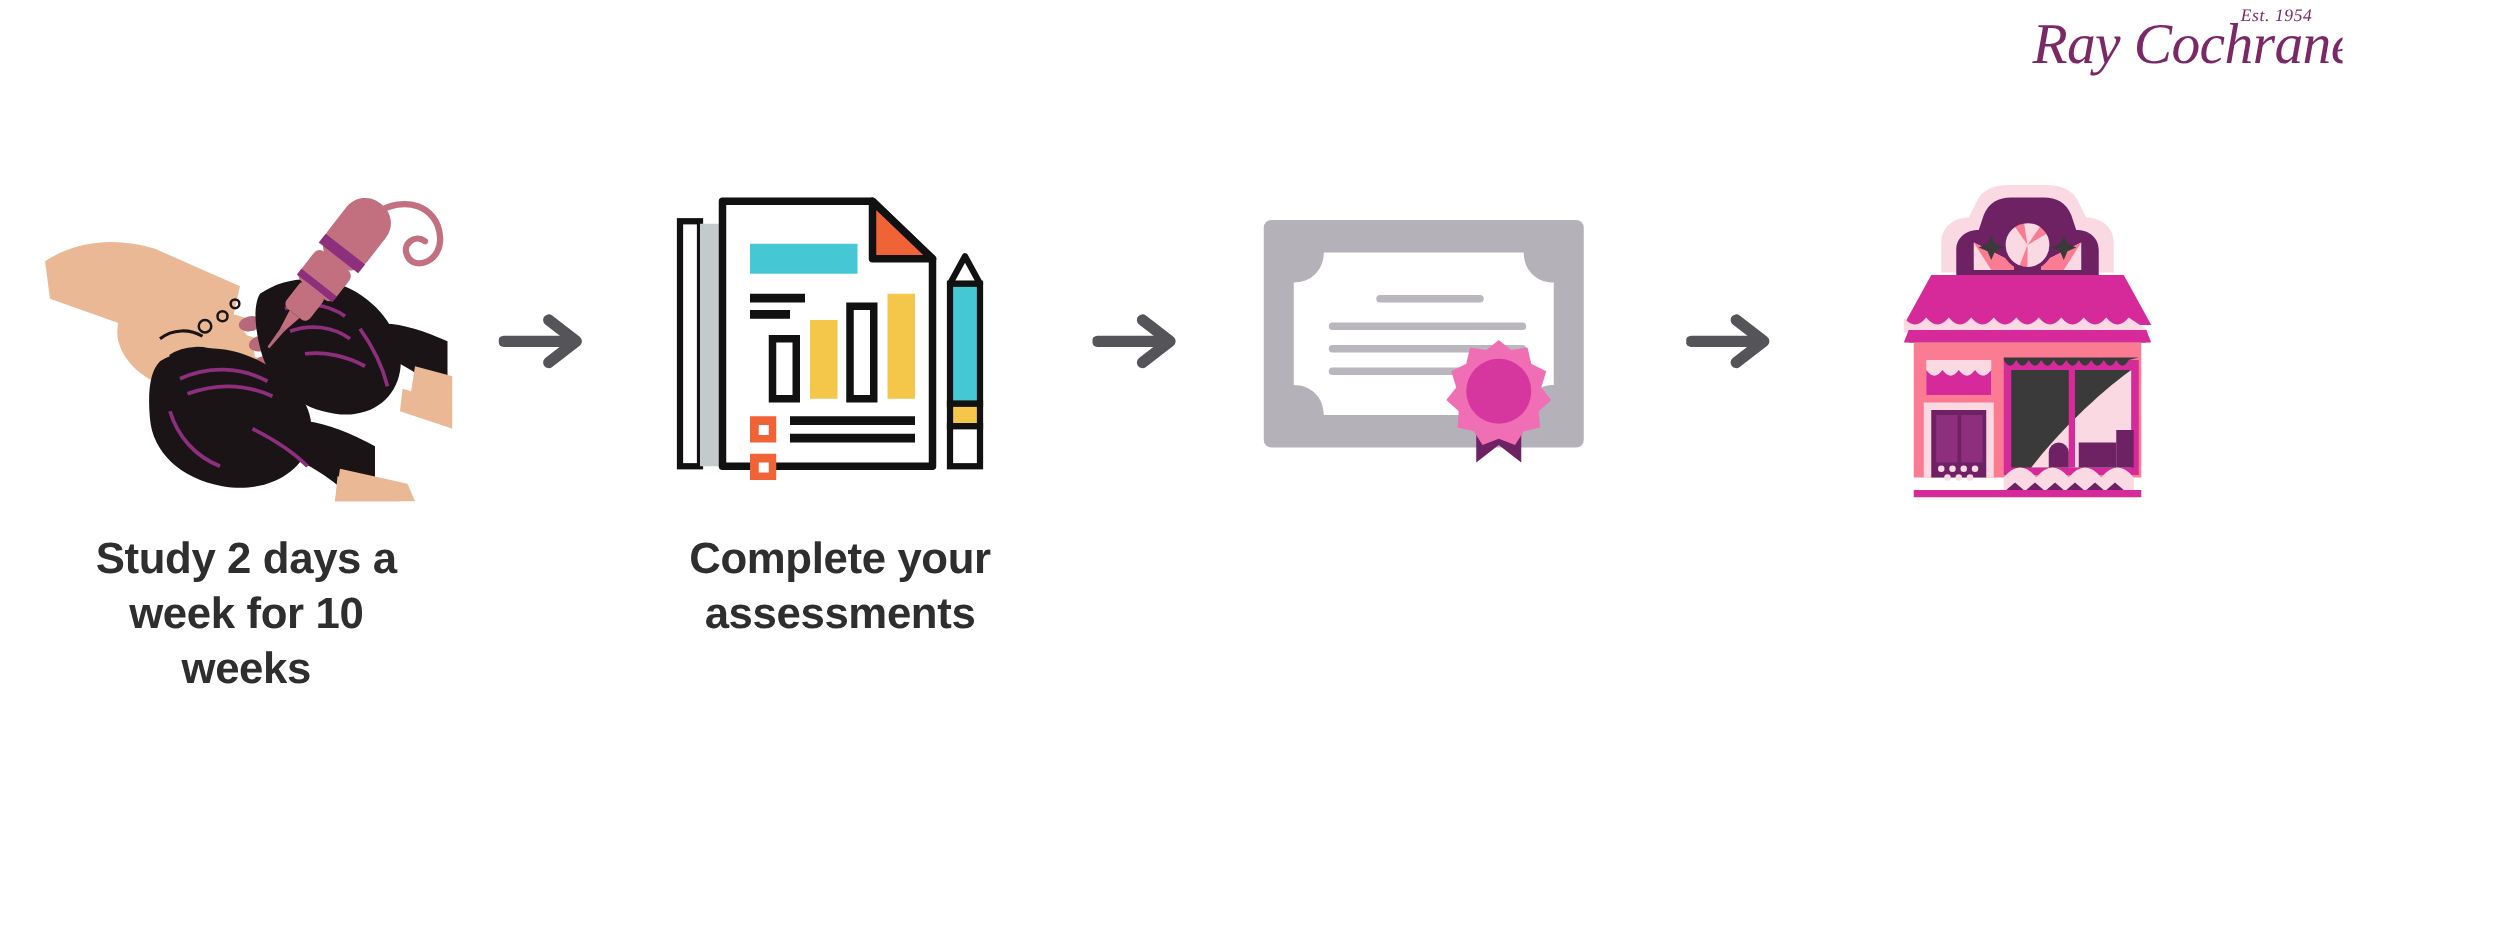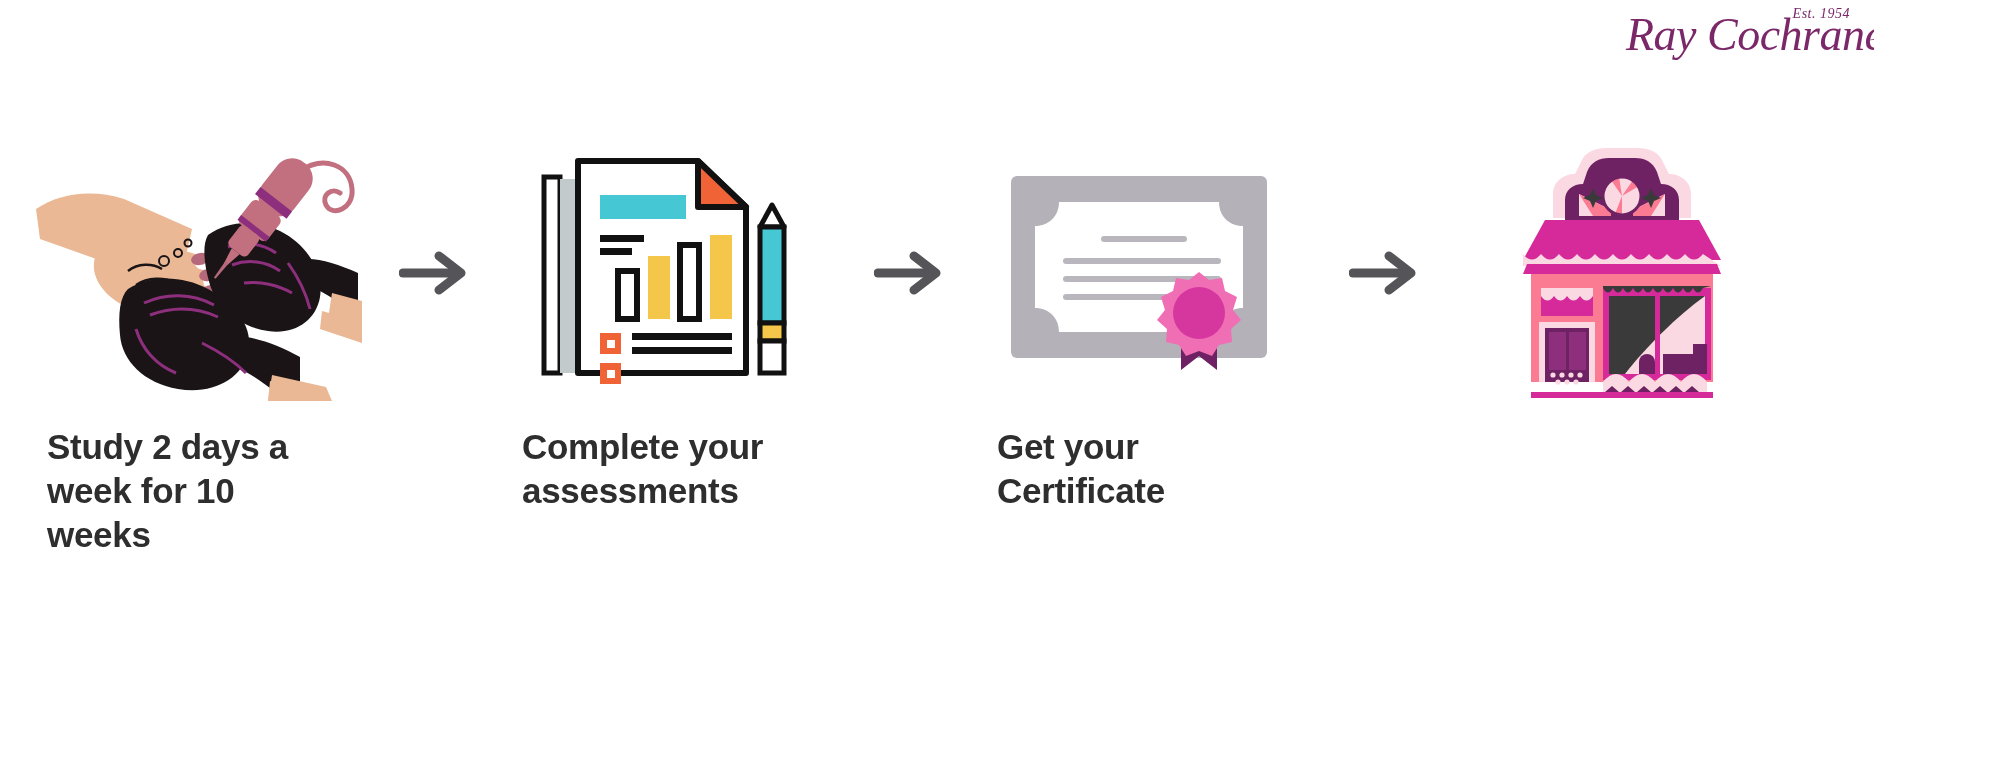--- a/index.html
+++ b/index.html
@@ -98,21 +98,21 @@
   .step-art {
     height: 265px;
     width: 330px;
     display: flex;
     align-items: center;
     justify-content: center;
   }
   .step-label {
     margin-top: 20px;
     width: 300px;
-    text-align: left;
+    text-align: center;
     font-size: 35px;
     font-weight: bold;
     line-height: 1.26;
     color: #2e2e2e;
     letter-spacing: -0.3px;
   }
   .arrow {
     width: 105px;
     height: 265px;
     display: flex;
@@ -264,21 +264,20 @@
 
           <path d="M184 168 L184 212 L202 198 L220 212 L220 168 Z" fill="#6e2263"></path>
 
           <g transform="translate(202,158)">
             <path d="M0 -44 L10 -36 L23 -38 L26 -25 L38 -19 L34 -6 L42 4 L32 13 L33 26 L20 29 L13 40 L0 35
                      L-13 40 L-20 29 L-33 26 L-32 13 L-42 4 L-34 -6 L-38 -19 L-26 -25 L-23 -38 L-10 -36 Z" fill="#f06eb4"></path>
             <circle cx="0" cy="-3" r="26" fill="#d6379e"></circle>
           </g>
         </svg>
       </div>
-      <div class="step-label">Get your Certificate</div>
     </div>
 
     <div class="arrow">
       <svg width="72" height="46" viewBox="0 0 72 46">
         <path d="M4 23 L56 23" stroke="#555559" stroke-width="9" stroke-linecap="round" fill="none"></path>
         <path d="M40 6 L62 23 L40 40" stroke="#555559" stroke-width="9" stroke-linecap="round" stroke-linejoin="round" fill="none"></path>
       </svg>
     </div>
 
     <div class="step">

